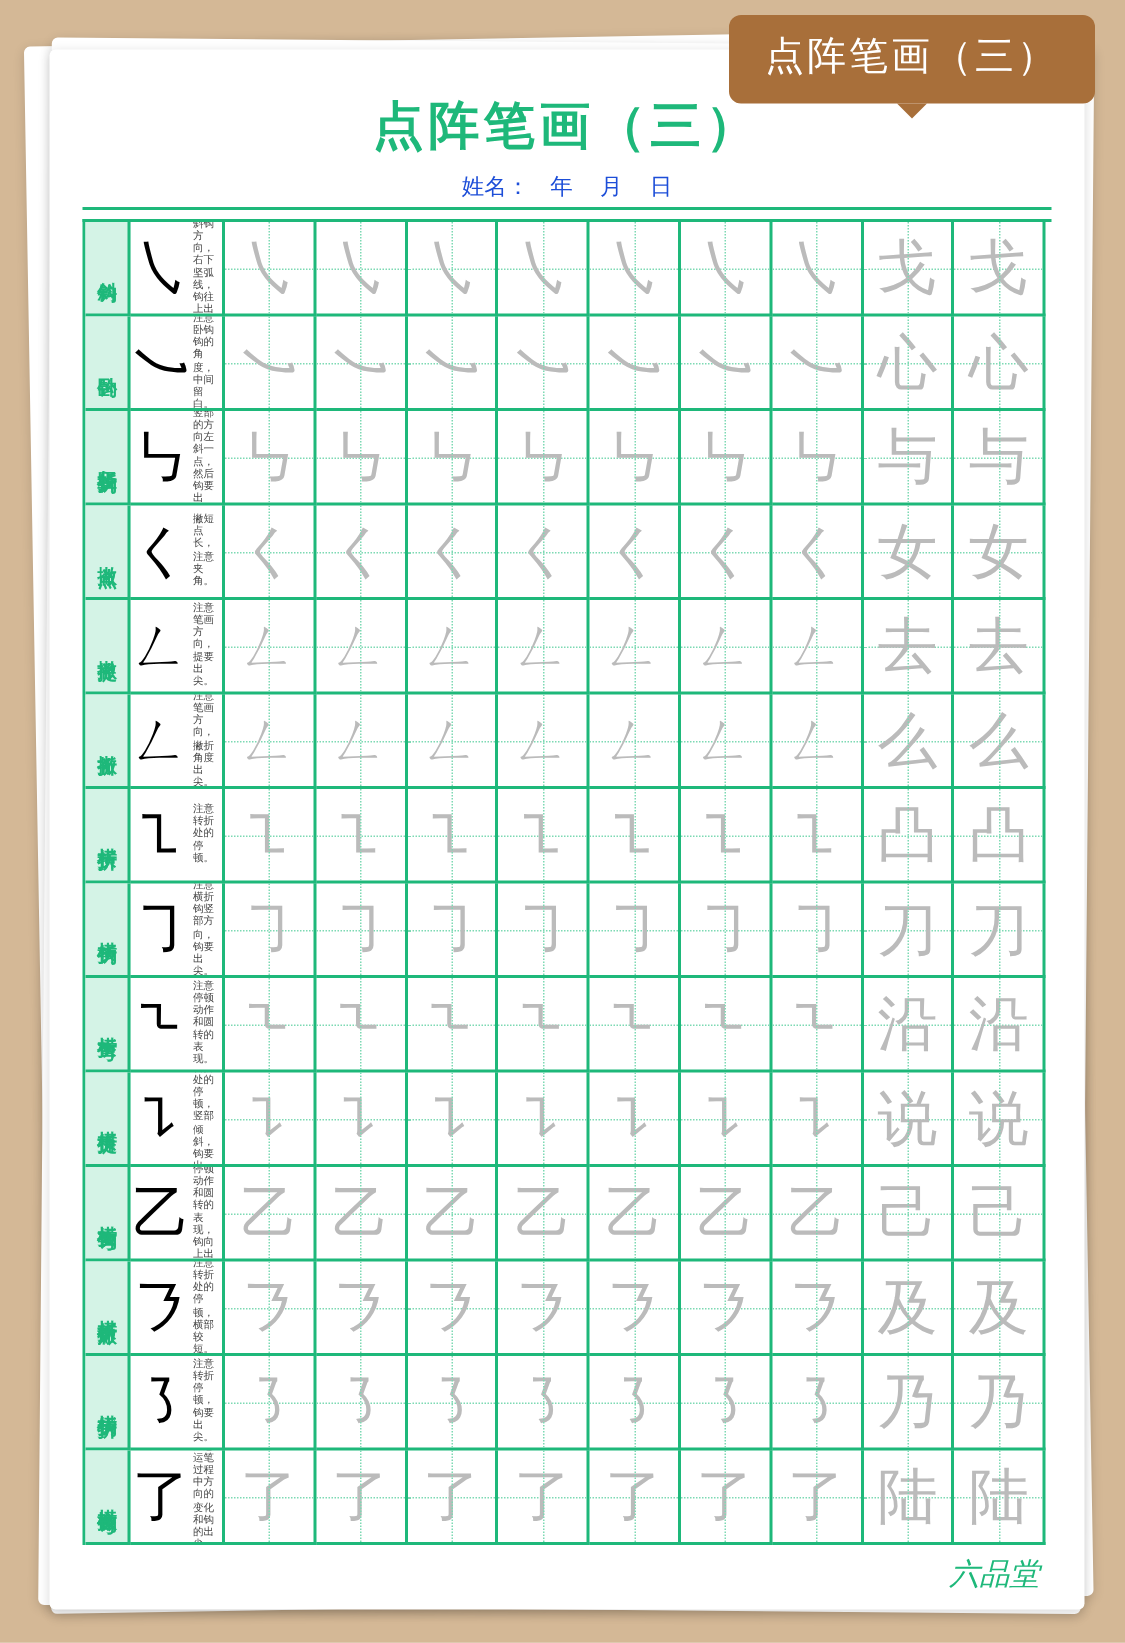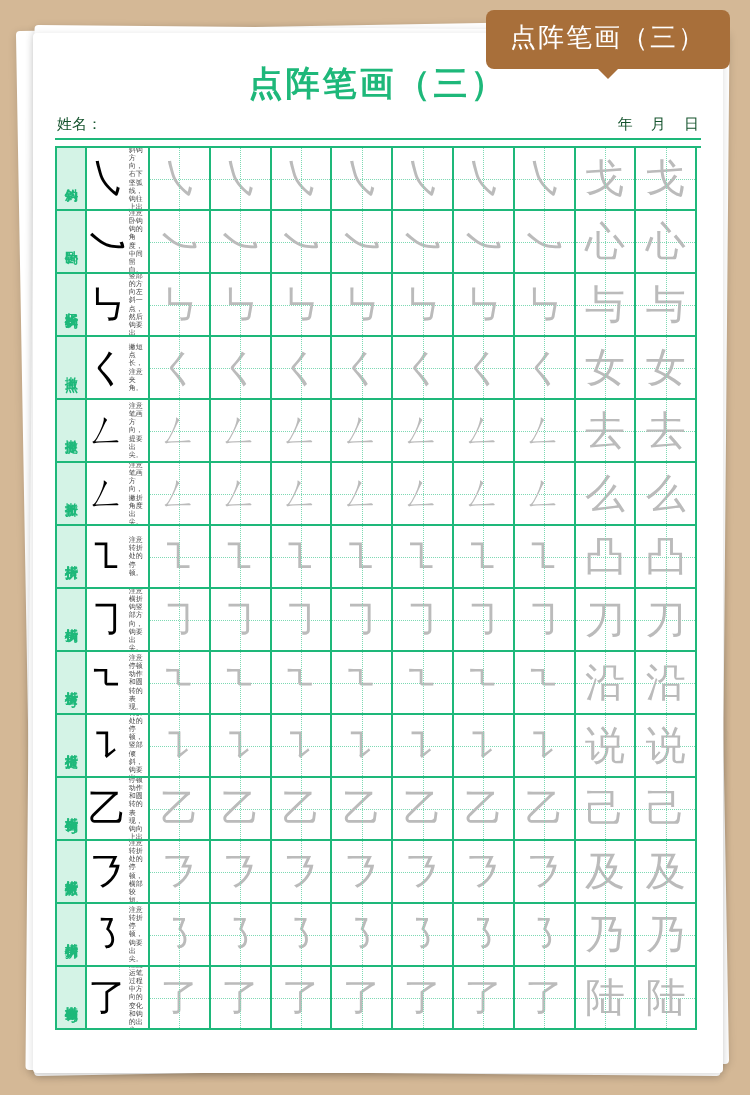--- a/index.html
+++ b/index.html
@@ -7,21 +7,21 @@
   .bg{position:absolute;inset:0;background:#d4b896}
   .paper-stack{position:absolute;top:25px;left:25px;width:700px;height:1050px}
   .sheet{position:absolute;background:#fff;border-radius:4px;box-shadow:0 2px 8px rgba(0,0,0,.15)}
   .s1{top:0;left:0;width:695px;height:1045px;transform:rotate(-1deg)}
   .s2{top:3px;left:5px;width:695px;height:1045px;transform:rotate(.5deg)}
   .s3{top:8px;left:8px;width:690px;height:1040px}
   .tab{position:absolute;top:10px;right:20px;z-index:50;background:#a86f3a;color:#fff;padding:10px 24px 14px;border-radius:8px;font-size:26px;font-weight:500;letter-spacing:2px}
   .tab::after{content:"";position:absolute;bottom:-10px;left:50%;transform:translateX(-50%);border:10px solid transparent;border-top-color:#a86f3a;border-bottom:none}
   .page{position:absolute;inset:0;padding:28px 22px 18px}
   .title{text-align:center;color:#1eb87a;font-size:34px;font-weight:700;letter-spacing:3px;margin-bottom:8px}
-  .meta{display:flex;justify-content:space-between;align-items:flex-end;color:#14532d;font-size:15px;padding:0 2px 4px;border-bottom:2px solid #1eb87a;margin-bottom:6px}
+  .meta{display:flex;justify-content:center;align-items:flex-end;color:#1d4ed8;font-size:15px;padding:0 2px 4px;border-bottom:2px solid #1eb87a;margin-bottom:6px}
   .meta .date span{margin-left:14px}
   .grid{border:2px solid #1eb87a;border-right:none;border-bottom:none}
   .row{display:flex;height:63px}
   .cell{border-right:2px solid #1eb87a;border-bottom:2px solid #1eb87a;position:relative;flex-shrink:0}
   .label{width:30px;background:#d4f3e6;display:flex;align-items:center;justify-content:center;writing-mode:vertical-rl;color:#1eb87a;font-size:13px;font-weight:600;letter-spacing:1px}
   .demo{width:63px;display:flex}
   .demo .glyph{width:42px;display:flex;align-items:center;justify-content:center;font-size:38px;color:#000;font-family:"KaiTi","STKaiti",serif}
   .demo .note{width:21px;font-size:7px;color:#444;line-height:1.15;padding:2px 1px;overflow:hidden;display:flex;align-items:center}
   .practice{width:60.8px;position:relative}
   .practice::before{content:"";position:absolute;top:50%;left:0;right:0;border-top:1px dotted #7dd9b3}
@@ -520,17 +520,18 @@
               <div class="trace">了</div>
             </div>
             <div class="cell practice char">
               <div class="trace">陆</div>
             </div>
             <div class="cell practice char">
               <div class="trace">陆</div>
             </div>
           </div>
         </div>
+      <div class="footer">六品堂</div>
     </div>
   </div>
 </div>
 
 <div class="tab">点阵笔画（三）</div>
 
 </body></html>

